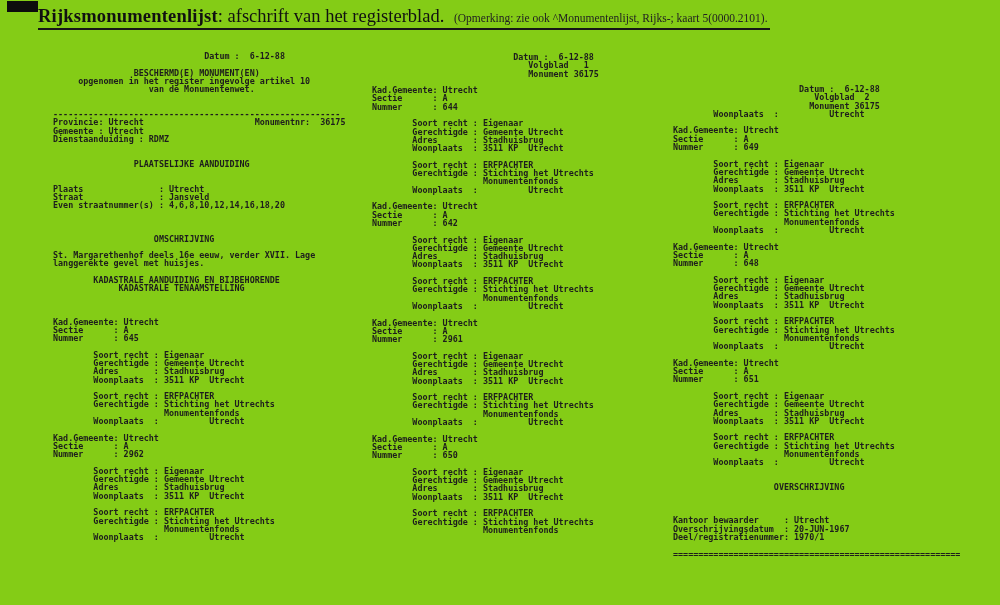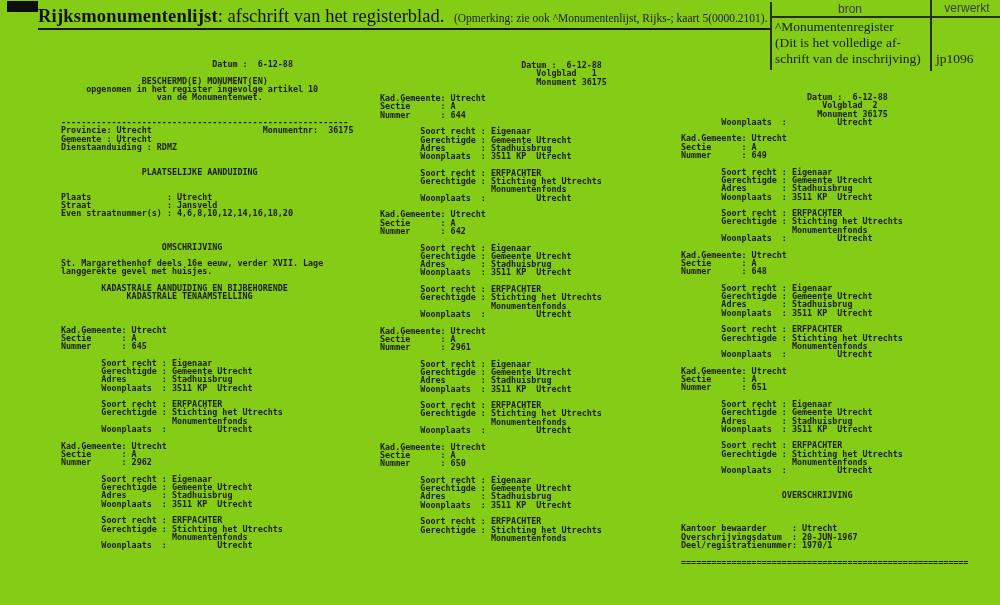--- a/index.html
+++ b/index.html
@@ -22,50 +22,39 @@
   .stamp-bron-label { position:absolute; left:0; top:2px; width:160px; text-align:center;
     font:12px "Liberation Sans", sans-serif; color:#3c3c3c; }
   .stamp-verwerkt-label { position:absolute; left:162px; top:1px; width:70px; text-align:center;
     font:12px "Liberation Sans", sans-serif; color:#3c3c3c; }
   .stamp-source { position:absolute; left:5px; top:19px; white-space:pre;
     font:400 13.5px/15.8px "Liberation Serif", serif; color:#1c1c1c; }
   .stamp-code { position:absolute; left:166px; top:51px;
     font:400 13.5px "Liberation Serif", serif; color:#1c1c1c; }
 
   .col {
-    position:absolute; margin:16px; white-space:pre;
+    position:absolute; margin:8px; white-space:pre;
     font:700 8.4px/8.3px "DejaVu Sans Mono", monospace;
     color:#1d1d1d; letter-spacing:0;
   }
   .col-left   { left:45px;  top:44px; }
   .col-center { left:364px; top:45px; }
   .col-right  { left:665px; top:77px; }
 </style>
 </head>
 <body>
 
 <div class="page">
 
   <div class="corner-mark"></div>
 
   <div class="title-block"><span class="title-main">Rijksmonumentenlijst</span><span class="title-sub">: afschrift van het registerblad.</span> <span class="title-remark">(Opmerking: zie ook ^Monumentenlijst, Rijks-; kaart 5(0000.2101).</span></div>
 
   <div class="title-rule"></div>
 
-  <div class="stamp">
-    <div class="stamp-border-left"></div>
-    <div class="stamp-rule-h"></div>
-    <div class="stamp-rule-v"></div>
-    <div class="stamp-bron-label">bron</div>
-    <div class="stamp-verwerkt-label">verwerkt</div>
-    <div class="stamp-source">^Monumentenregister
-(Dit is het volledige af-
-schrift van de inschrijving)</div>
-    <div class="stamp-code">jp1096</div>
-  </div>
 
   <pre class="col col-left">                              Datum :  6-12-88
 
                 BESCHERMD(E) MONUMENT(EN)
      opgenomen in het register ingevolge artikel 10
                    van de Monumentenwet.
 
 
 ---------------------------------------------------------
 Provincie: Utrecht                      Monumentnr:  36175

